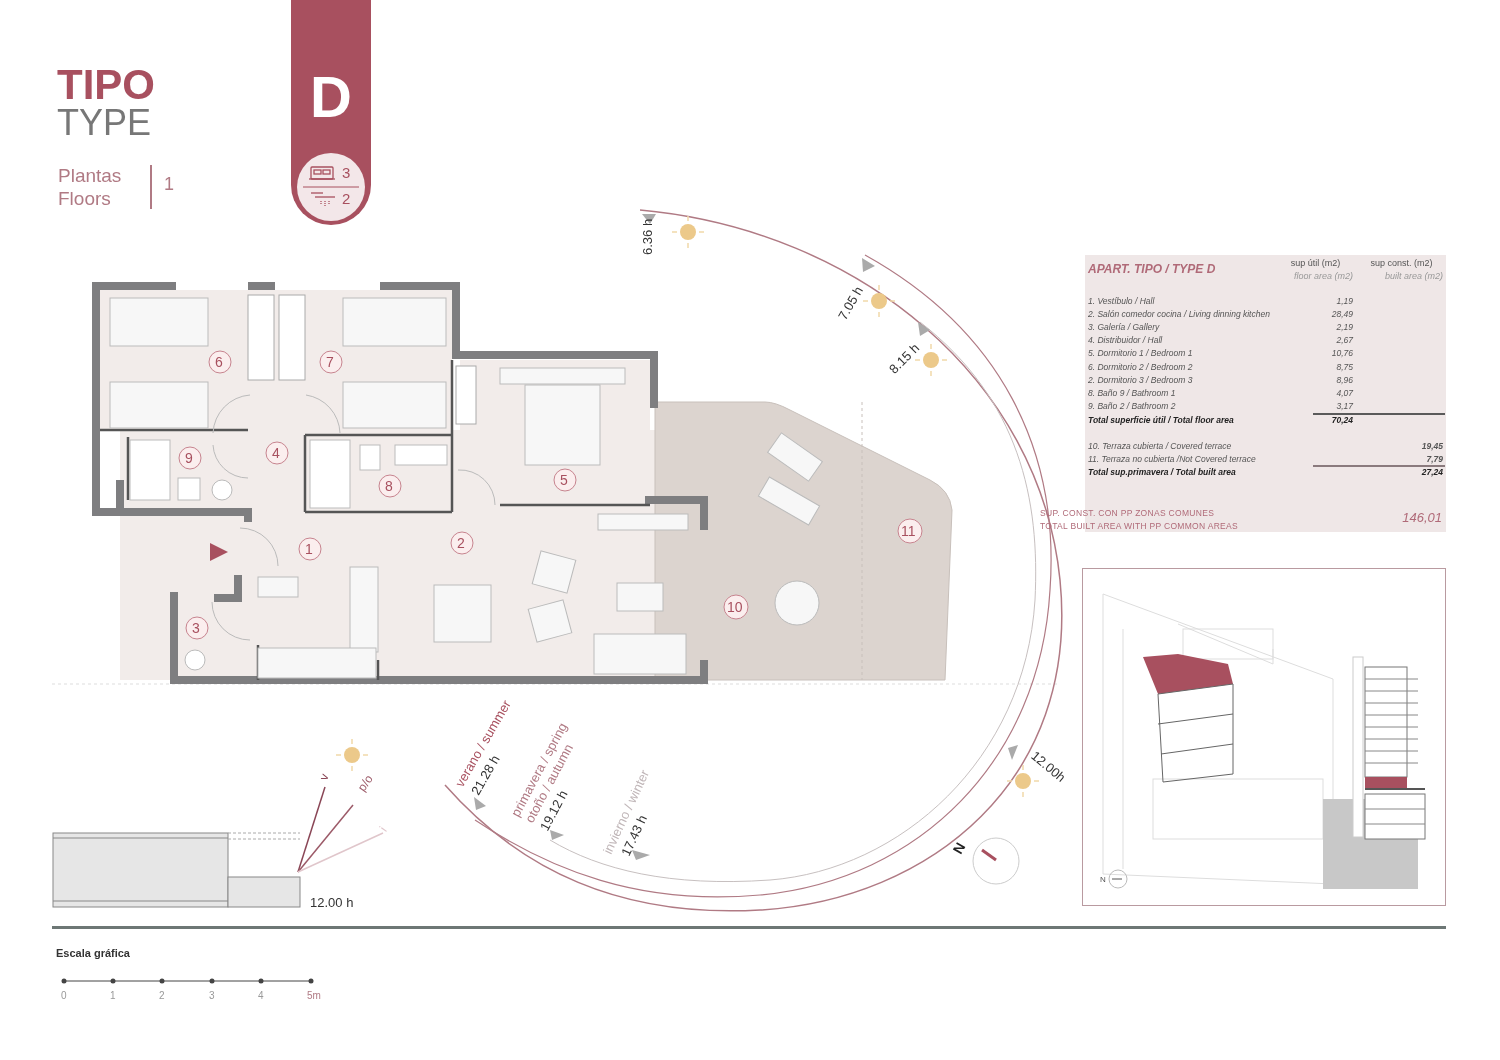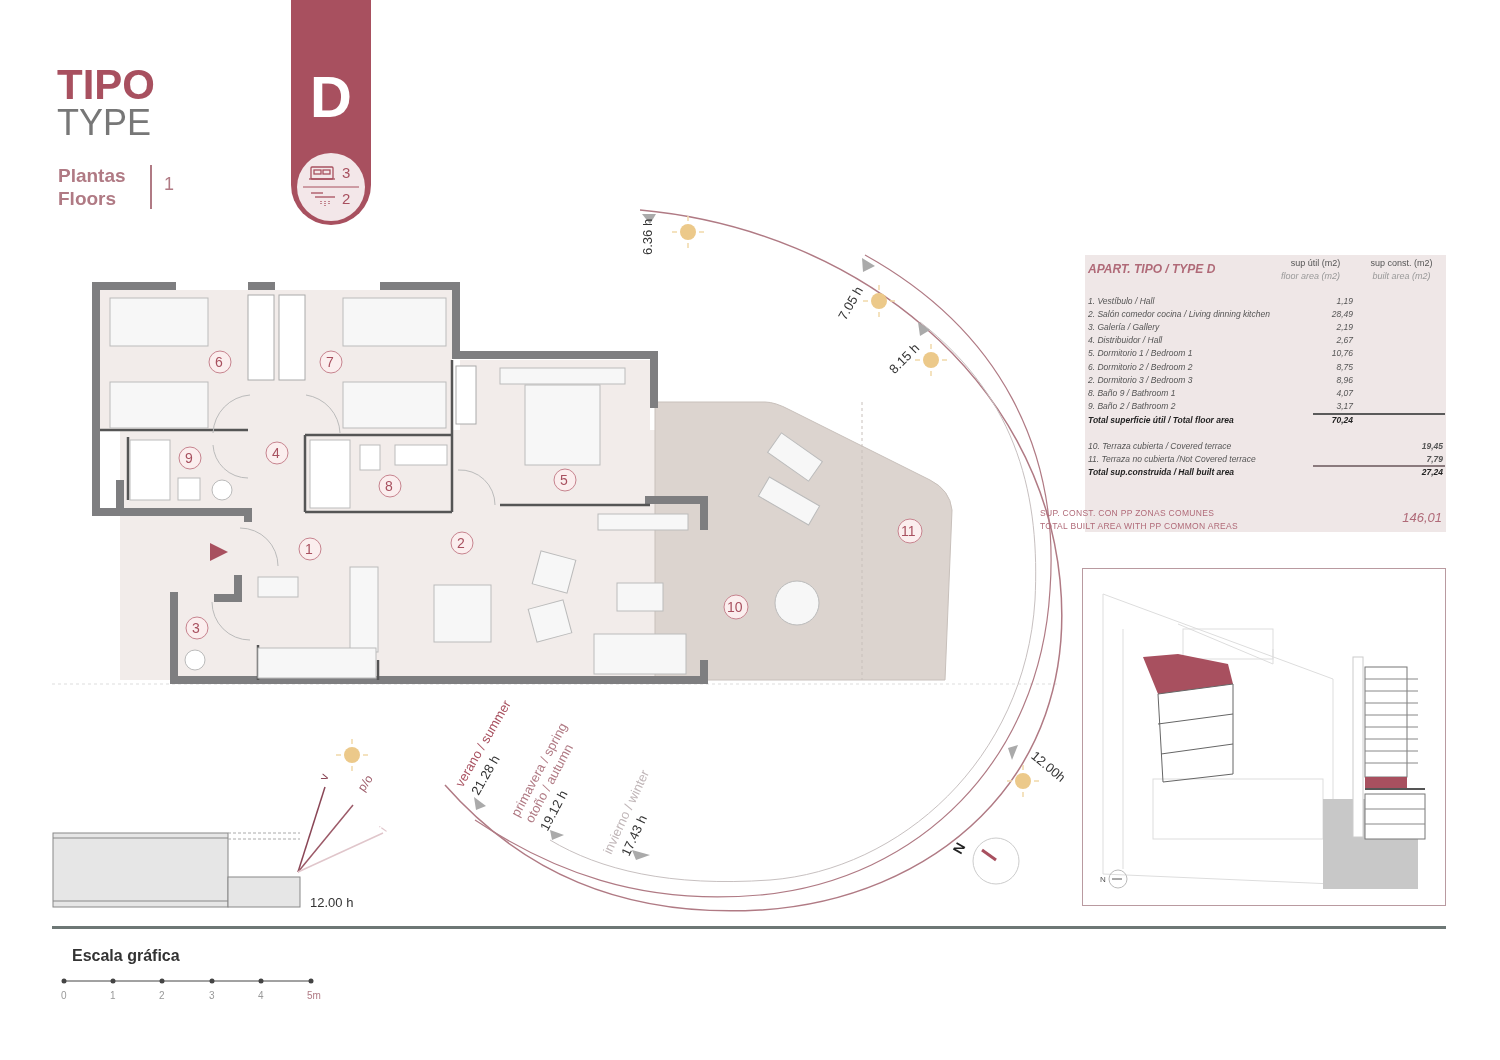--- a/index.html
+++ b/index.html
@@ -1,39 +1,39 @@
 <!DOCTYPE html>
 <html><head>
   <meta charset="utf-8">
   <style>
     html, body { margin:0; padding:0; background:#ffffff; }
     body { width:1500px; height:1060px; position:relative; overflow:hidden; font-family:"Liberation Sans", sans-serif; color:#444; }
     .abs { position:absolute; }
     .title-tipo { left:57px; top:64px; font-size:42px; font-weight:bold; color:#a8505f; letter-spacing:0px; line-height:42px; }
     .title-type { left:57px; top:104px; font-size:36px; color:#777; line-height:38px; }
-    .floors-label { left:58px; top:164px; font-size:19px; color:#b07a84; line-height:23px;font-weight:bold; }
+    .floors-label { left:58px; top:164px; font-size:19px; color:#b07a84; line-height:23px; }
     .floors-sep { left:150px; top:165px; width:2px; height:44px; background:#b07a84; }
     .floors-val { left:164px; top:174px; font-size:18px; color:#b07a84; }
     .badge { left:291px; top:0; width:80px; height:225px; background:#a8505f; border-radius:0 0 40px 40px; }
     .badge-letter { left:291px; top:62px; width:80px; text-align:center; font-size:58px; font-weight:bold; color:#fff; line-height:70px; }
     .badge-circle { left:297px; top:153px; width:68px; height:68px; border-radius:50%; background:#f3e7e9; }
     .badge-row { font-size:15px; color:#a8505f; }
     .table-box { left:1085px; top:255px; width:361px; height:277px; background:#efe7e7; }
     .tbl-title { left:1088px; top:262px; font-size:12px; font-weight:bold; font-style:italic; color:#b06a78; }
     .col-h { font-size:9px; color:#555; text-align:center; }
-    .col-h2 { font-size:9px; color:#999; font-style:italic; text-align:center; }
+    .col-h2 { font-size:9px; color:#999; font-style:italic; text-align:right; }
     .row { left:1088px; width:265px; font-size:8.5px; font-style:italic; color:#555; height:13px; line-height:13px; }
     .row .v { position:absolute; right:0; top:0; }
     .row2 { left:1088px; width:355px; font-size:8.5px; font-style:italic; color:#555; height:13px; line-height:13px; }
     .row2 .v { position:absolute; right:0; top:0;font-weight:bold; }
     .bold { font-weight:bold; color:#222; }
     .pp-label { left:1040px; top:507px; font-size:8.5px; color:#b06a78; line-height:13px; letter-spacing:0.3px; }
     .pp-val { left:1380px; top:510px; width:62px; text-align:right; font-size:13px; font-style:italic; color:#b06a78; }
     .keyplan { left:1082px; top:568px; width:362px; height:336px; border:1.5px solid #b99aa0; }
-    .scale-title { left:56px; top:947px; font-size:16px; color:#333; font-weight:bold;margin-left:16px; }
+    .scale-title { left:56px; top:947px; font-size:11px; color:#333; font-weight:bold; }
     .scale-tick { font-size:10px; color:#999; }
     .hsep { left:52px; top:926px; width:1394px; height:3px; background:#6d7775; }
     .sun-time { font-size:13px; color:#333; }
     .season { font-size:13px; }
   </style>
 </head>
 <body>
 
 <div class="abs title-tipo">TIPO</div>
 <div class="abs title-type">TYPE</div>
@@ -296,21 +296,21 @@
 <div class="abs row" style="top:361px"><span>6. Dormitorio 2 / Bedroom 2</span><span class="v">8,75</span></div>
 <div class="abs row" style="top:374px"><span>2. Dormitorio 3 / Bedroom 3</span><span class="v">8,96</span></div>
 <div class="abs row" style="top:387px"><span>8. Baño 9 / Bathroom 1</span><span class="v">4,07</span></div>
 <div class="abs row" style="top:400px"><span>9. Baño 2 / Bathroom 2</span><span class="v">3,17</span></div>
 <div class="abs" style="left:1313px;top:413px;width:132px;height:2px;background:#5a5a5a"></div>
 <div class="abs row bold" style="top:414px"><span>Total superficie útil / Total floor area</span><span class="v">70,24</span></div>
 
 <div class="abs row2" style="top:440px"><span>10. Terraza cubierta / Covered terrace</span><span class="v">19,45</span></div>
 <div class="abs row2" style="top:453px"><span>11. Terraza no cubierta /Not Covered terrace</span><span class="v">7,79</span></div>
 <div class="abs" style="left:1313px;top:465px;width:132px;height:2px;background:#8a7a7d"></div>
-<div class="abs row2 bold" style="top:466px"><span>Total sup.construida / Hall built area</span><span class="v">27,24</span></div>
+<div class="abs row2 bold" style="top:466px"><span>Total sup.primavera / Total built area</span><span class="v">27,24</span></div>
 
 <div class="abs pp-label">
   <div>SUP. CONST. CON PP ZONAS COMUNES</div>
   <div>TOTAL BUILT AREA WITH PP COMMON AREAS</div>
 </div>
 <div class="abs pp-val">146,01</div>
 
 <div class="abs keyplan">
   <svg width="362" height="336">
     <g fill="none" stroke="#ddd" stroke-width="1">

